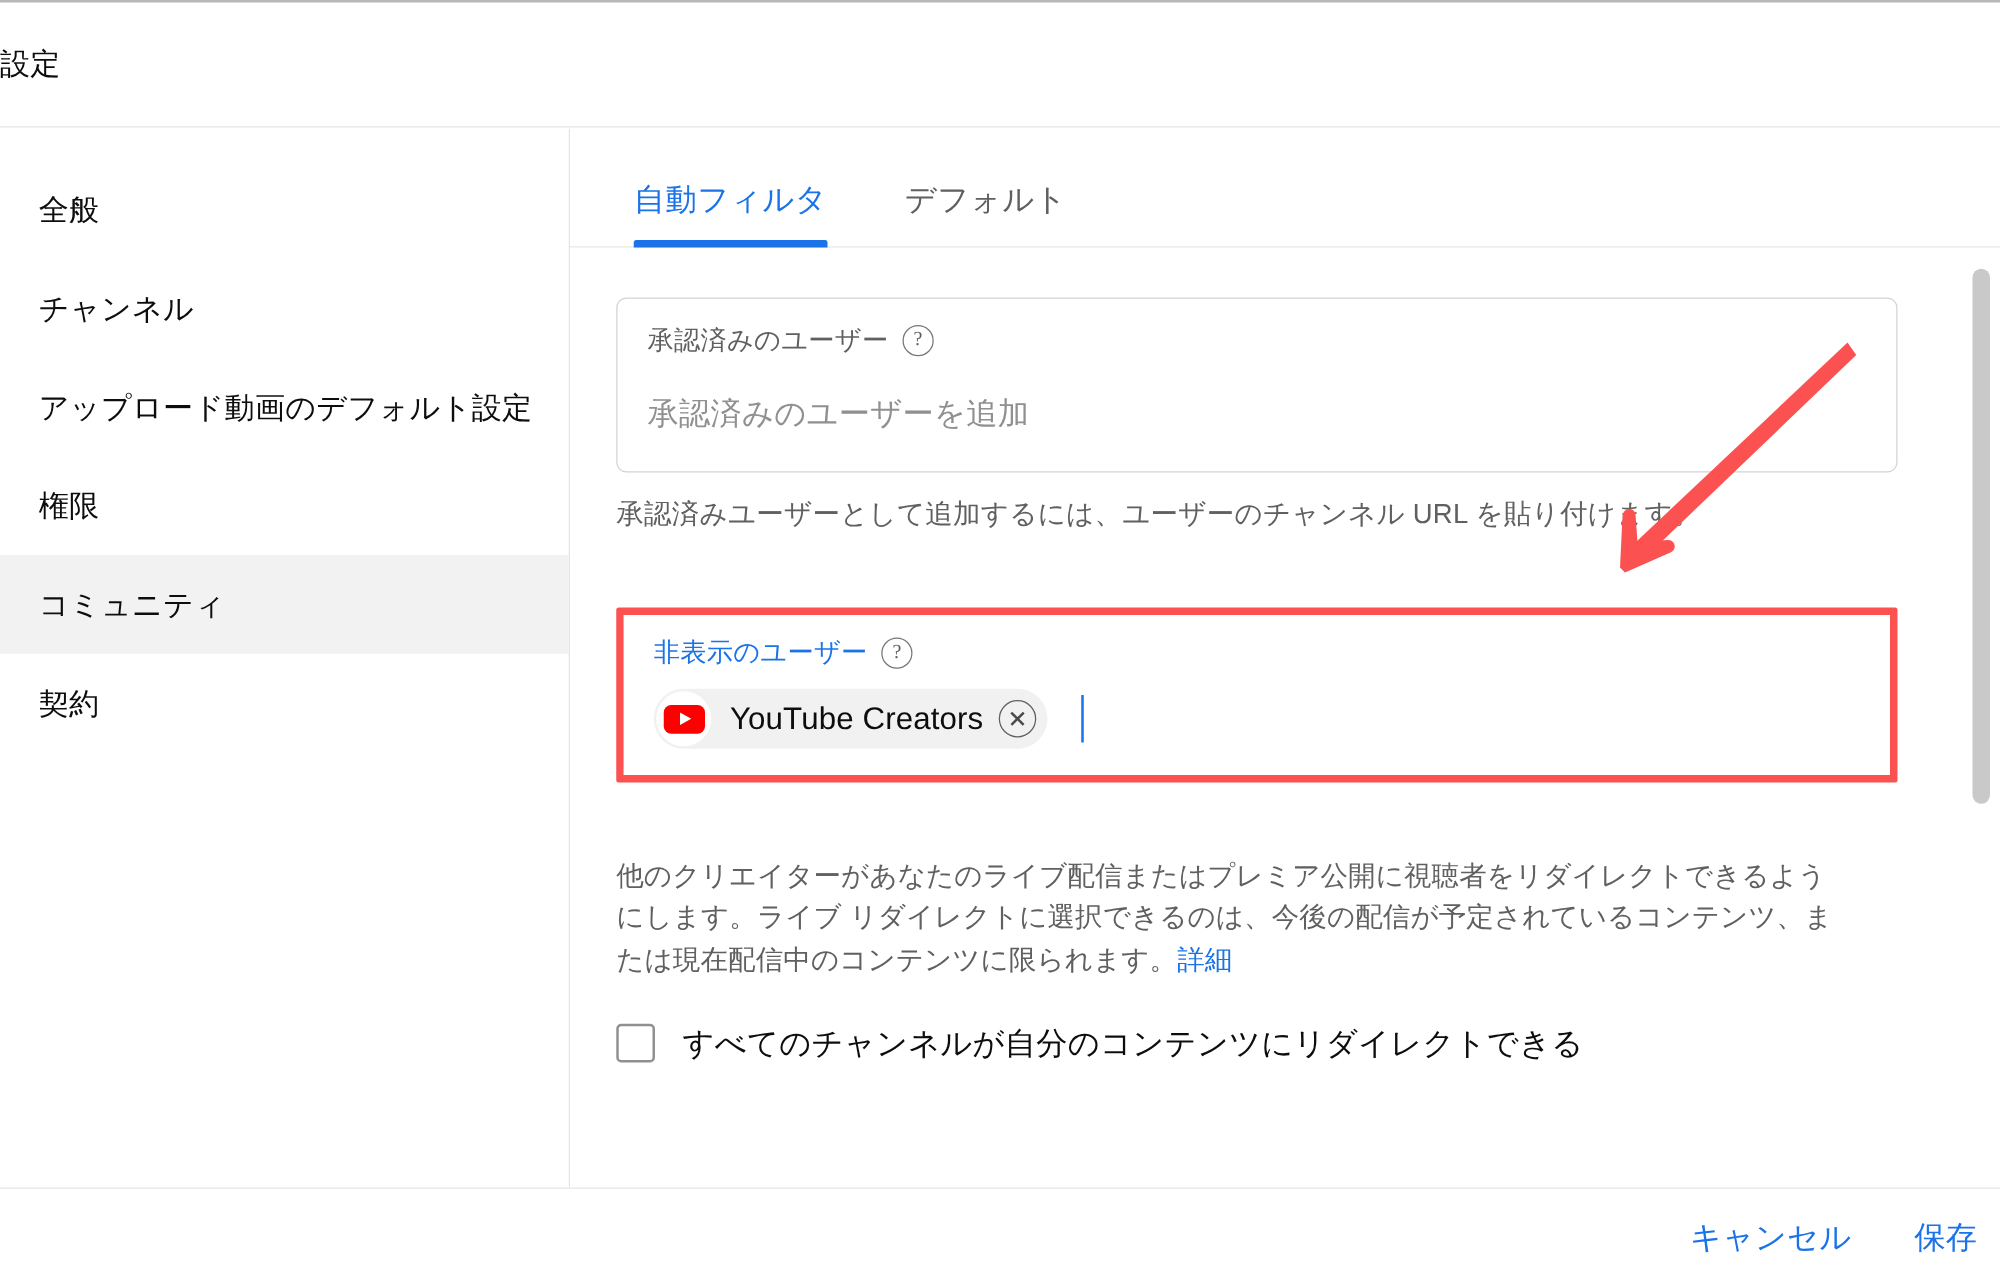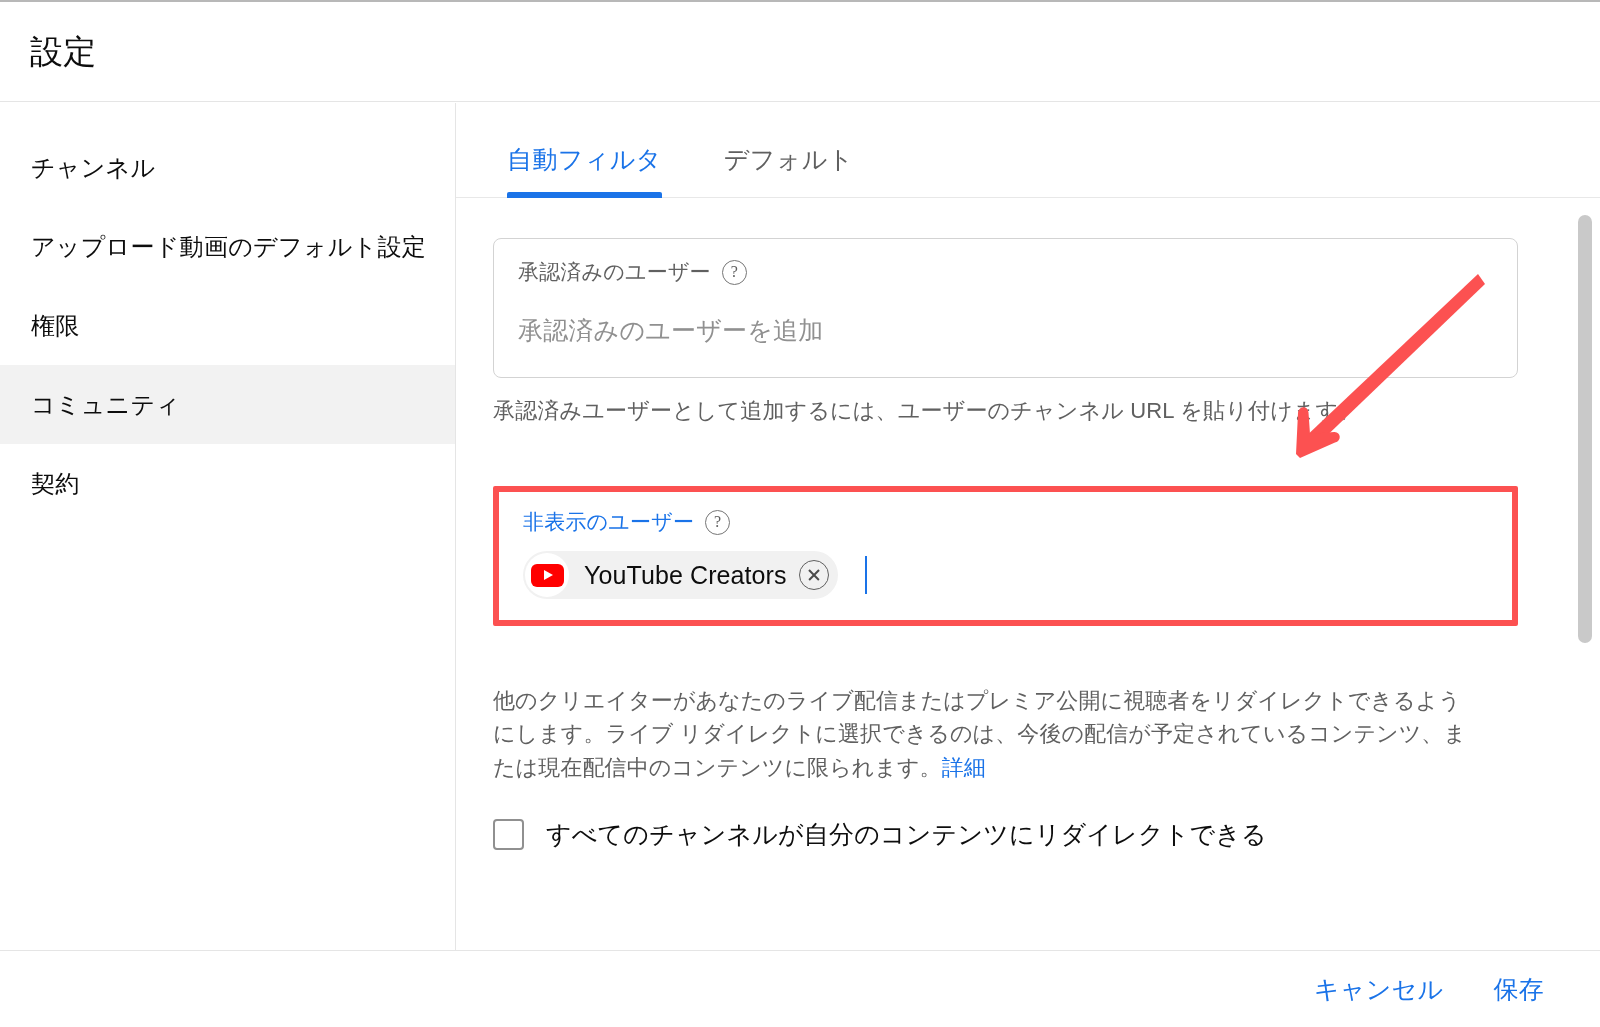--- a/index.html
+++ b/index.html
@@ -39,22 +39,21 @@
   .dialog-header {
     position: absolute;
     top: 2px; left: 0;
     width: 1600px;
     height: 100px;
     border-bottom: 1px solid #e5e5e5;
     display: flex;
     align-items: center;
   }
   .dialog-title {
-    margin-left: 30px;
-    font-size: 33px;
+    font-size: 24px;
     font-weight: 400;
     letter-spacing: 0.2px;
     color: #0d0d0d;
     line-height: 1;
   }
 
   
   .dialog-body {
     position: absolute;
     top: 103px; left: 0;
@@ -350,21 +349,20 @@
   
   .dialog-footer {
     position: absolute;
     bottom: 0; left: 0;
     width: 1600px;
     height: 77px;
     border-top: 1px solid #e5e5e5;
     display: flex;
     align-items: center;
     justify-content: flex-end;
-    padding-right: 38px;
     gap: 14px;
     background: #fff;
   }
   .footer-btn {
     font-family: inherit;
     font-size: 25px;
     color: #1a73e8;
     background: none;
     border: none;
     padding: 10px 18px;
@@ -391,20 +389,23 @@
 
   <div class="top-hairline"></div>
 
   <div class="dialog-header">
     <h1 class="dialog-title">設定</h1>
   </div>
 
   <div class="dialog-body">
 
     <nav class="sidebar">
+      <div class="sidebar-item">
+        <span>全般</span>
+      </div>
       <div class="sidebar-item">
         <span>チャンネル</span>
       </div>
       <div class="sidebar-item">
         <span>アップロード動画のデフォルト設定</span>
       </div>
       <div class="sidebar-item">
         <span>権限</span>
       </div>
       <div class="sidebar-item active">

